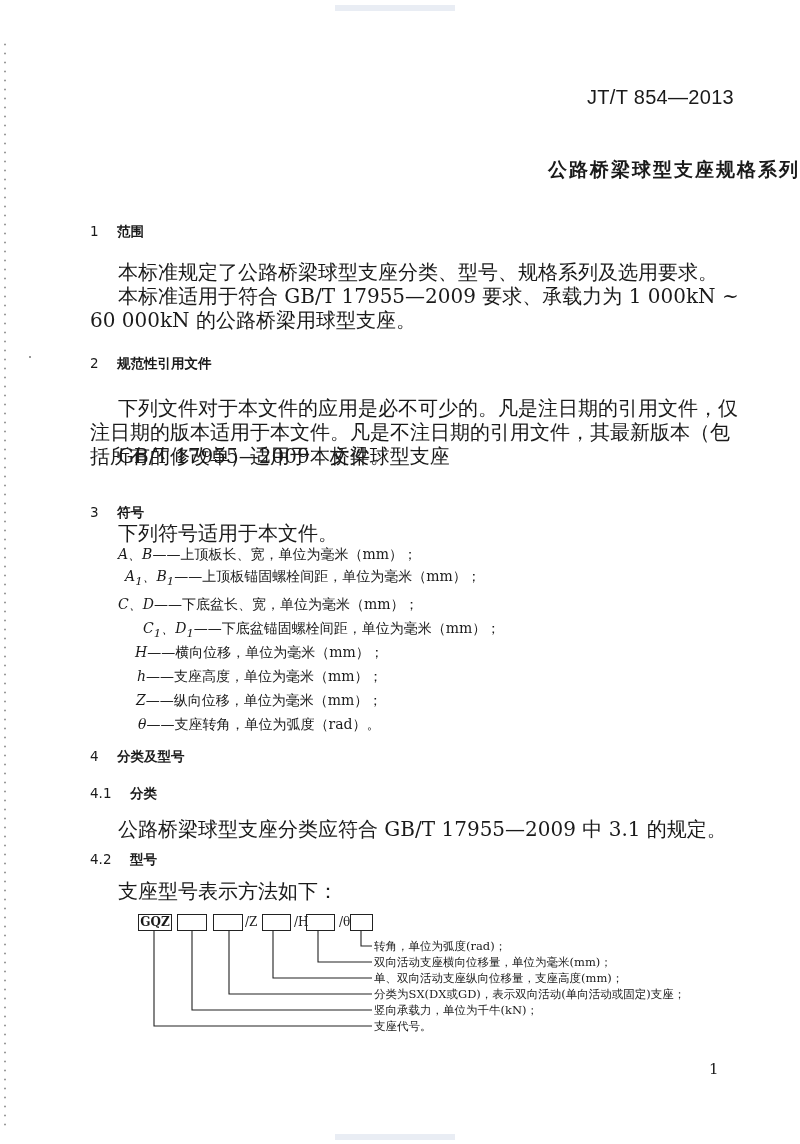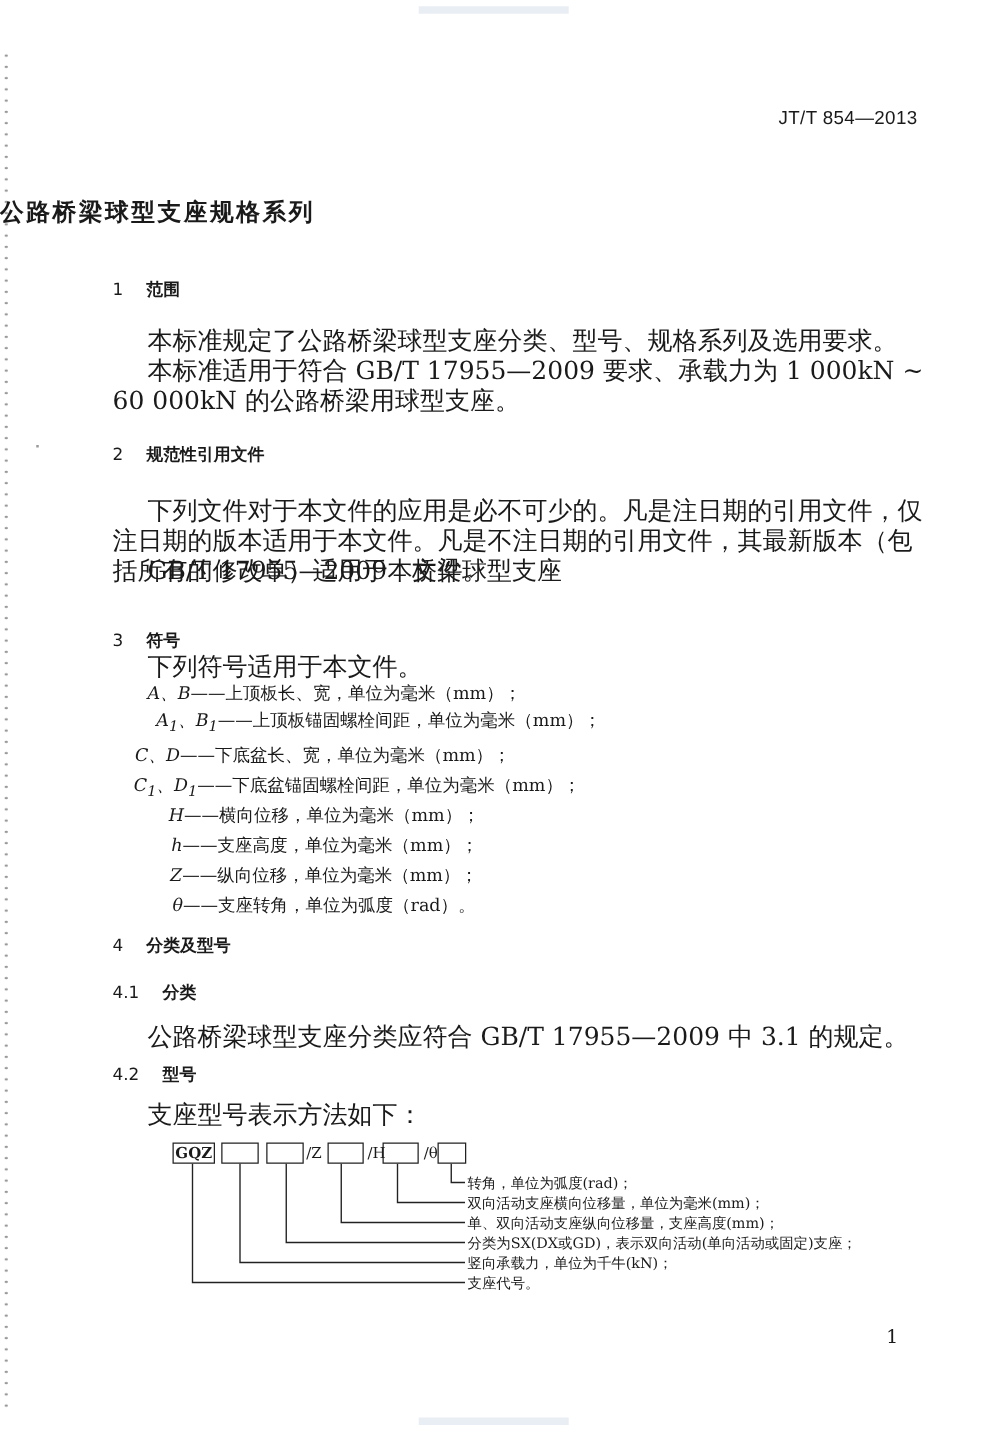--- a/index.html
+++ b/index.html
@@ -7,22 +7,22 @@
          font-family: "DejaVu Serif", "Liberation Serif", serif; color: #1a1a1a; }
   .watermark { position: absolute; left: 335px; width: 120px; height: 6px;
                background: #dfe6f0; opacity: 0.7; }
   .wm-top { top: 5px; }
   .wm-bottom { top: 1134px; }
   .margin-dots { position: absolute; left: 3px; top: 40px; width: 4px; height: 1090px;
                  background-image: radial-gradient(circle, #9a9a9a 0.9px, transparent 1.2px);
                  background-size: 4px 9px; }
   .stray-dot { position: absolute; left: 29px; top: 356px; width: 2px; height: 2px; background: #999; }
   .doc-code { position: absolute; top: 86px; right: 66px; font-family: "Liberation Sans", "DejaVu Sans", sans-serif;
-              font-size: 15px; letter-spacing: 0.3px; }
-  .title { position: absolute; top: 157px; left: 0; width: 800px; text-align: left;
+              font-size: 20px; letter-spacing: 0.3px; }
+  .title { position: absolute; top: 157px; left: 0; width: 800px; text-align: right;
            font-family: "DejaVu Sans", "Liberation Sans", sans-serif; font-weight: bold;
            font-size: 19px; letter-spacing: 2px; }
   .h1 { position: absolute; left: 90px; font-family: "DejaVu Sans", "Liberation Sans", sans-serif;
         font-weight: bold; font-size: 13.5px; }
   .h1 .num { display: inline-block; width: 27px; font-weight: normal; }
   .h2 .num { width: 40px; }
   .p { position: absolute; left: 90px; width: 650px; font-size: 20px; line-height: 24px; }
   .indent { text-indent: 28px; }
   .sym-row { position: absolute; font-size: 14px; white-space: nowrap; }
   .sym { font-style: italic; display: inline-block; text-align: right; }
@@ -60,25 +60,25 @@
   <span class="num">3</span><span>符号</span>
 </div>
 <div class="p indent" style="top:521px;">下列符号适用于本文件。</div>
 
 <div class="sym-row" style="top:546px; left:118px;text-align:right;">
   <span class="sym" style="width:0;"></span><span style="font-style:italic;">A、B</span><span>——上顶板长、宽，单位为毫米（mm）；</span>
 </div>
 <div class="sym-row" style="top:568px; left:107px;margin-left:18px;">
   <span style="font-style:italic;">A<sub>1</sub>、B<sub>1</sub></span><span>——上顶板锚固螺栓间距，单位为毫米（mm）；</span>
 </div>
-<div class="sym-row" style="top:596px; left:108px;">
+<div class="sym-row" style="top:596px; left:118px;">
   <span style="font-style:italic;">C、D</span><span>——下底盆长、宽，单位为毫米（mm）；</span>
 </div>
 <div class="sym-row" style="top:620px; left:107px;">
-  <span style="font-style:italic;">C<sub>1</sub>、D<sub>1</sub></span><span>——下底盆锚固螺栓间距，单位为毫米（mm）；</span>
+  <span style="font-style:italic;margin-left:36px;">C<sub>1</sub>、D<sub>1</sub></span><span>——下底盆锚固螺栓间距，单位为毫米（mm）；</span>
 </div>
 <div class="sym-row" style="top:644px; left:135px;">
   <span style="font-style:italic;">H</span><span>——横向位移，单位为毫米（mm）；</span>
 </div>
 <div class="sym-row" style="top:668px; left:137px;">
   <span style="font-style:italic;">h</span><span>——支座高度，单位为毫米（mm）；</span>
 </div>
 <div class="sym-row" style="top:692px; left:136px;">
   <span style="font-style:italic;">Z</span><span>——纵向位移，单位为毫米（mm）；</span>
 </div>

